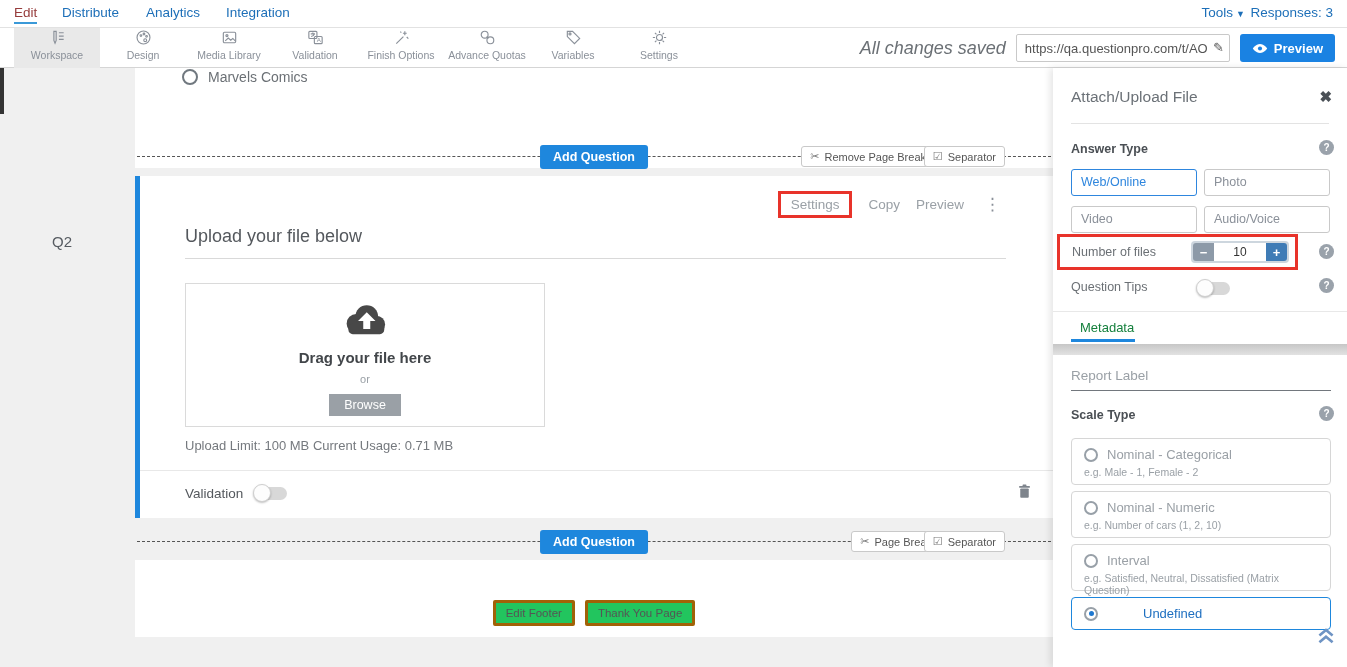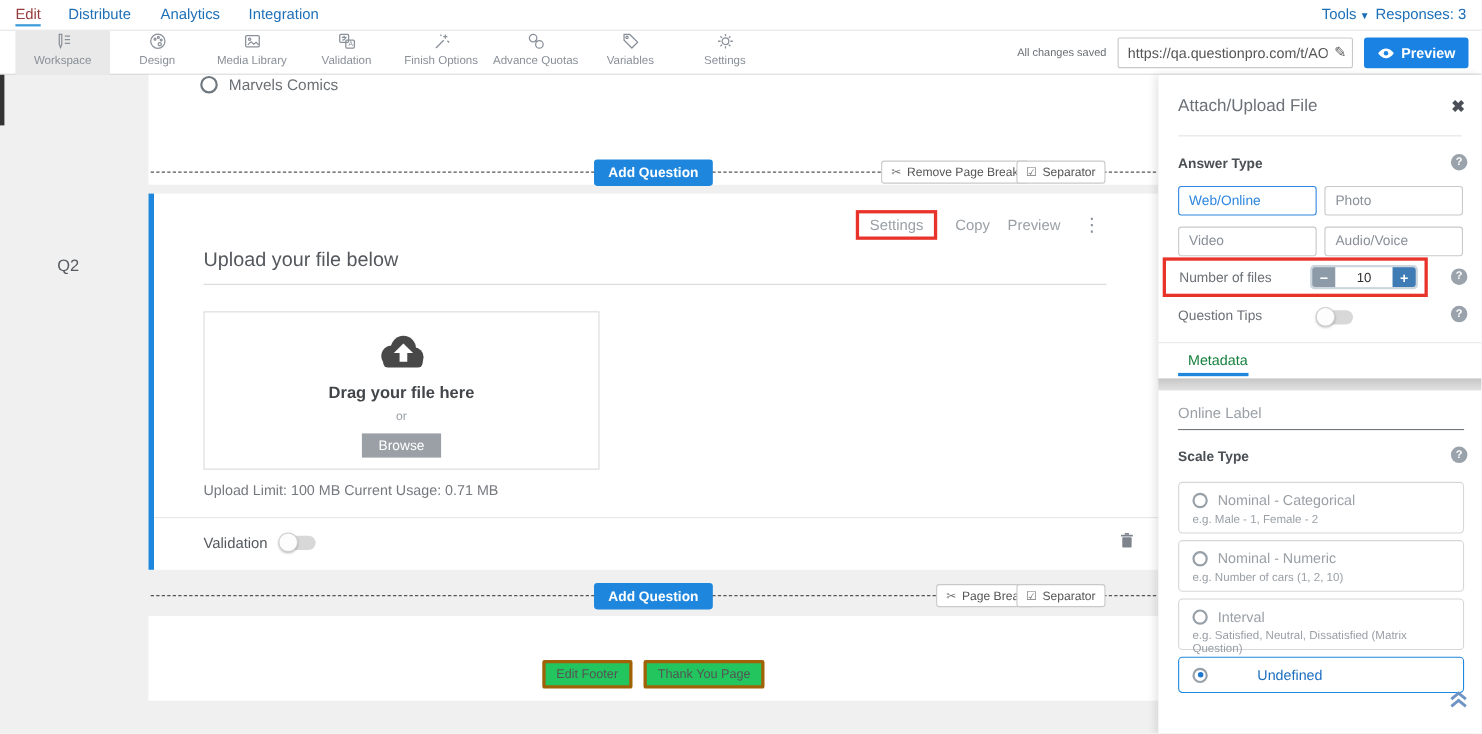--- a/index.html
+++ b/index.html
@@ -9,21 +9,21 @@
   #topnav{position:absolute;left:0;top:0;width:100%;height:28px;background:#fff;border-bottom:1px solid #e2e2e2;box-sizing:border-box;}
   .nav-item{position:absolute;top:5px;font-size:13.5px;color:#1d6fb8;cursor:pointer;}
   .nav-item.active{color:#963b3b;border-bottom:2px solid #3a99d8;padding-bottom:2px;}
   .caret{font-size:9px;margin-left:3px;}
   
   #toolbar{position:absolute;left:0;top:28px;width:100%;height:40px;background:#fff;border-bottom:1px solid #d5d5d5;box-sizing:border-box;}
   .tab{position:absolute;top:0;width:86px;height:40px;display:flex;flex-direction:column;align-items:center;justify-content:flex-start;gap:2px;cursor:pointer;}
   .tab.active{background:#e9e9e9;}
   .tab span{font-size:10.5px;color:#8a9099;}
   .tbar-right{position:absolute;right:12px;top:28px;height:40px;display:flex;align-items:center;gap:10px;}
-  .saved{font-size:10px;color:#6b7075;}
+  .saved{font-style:italic;font-size:18px;color:#6b7075;}
   .url-input{width:214px;height:28px;border:1px solid #c9c9c9;border-radius:2px;background:#fff;font-size:13px;color:#555;
              padding:0 22px 0 8px;font-family:"Liberation Sans",sans-serif;box-sizing:border-box;}
   .pencil{position:absolute;right:6px;top:6px;font-size:13px;color:#555;cursor:pointer;}
   .preview-btn{height:28px;background:#1a82e2;color:#fff;border-radius:3px;display:flex;align-items:center;gap:6px;
                padding:0 12px;font-size:13px;font-weight:bold;cursor:pointer;}
   
   .white-box{position:absolute;left:135px;width:918px;background:#fff;box-sizing:border-box;}
   #box1{top:68px;height:100px;}
   #box2{top:176px;height:342px;border-left:5px solid #1e87dd;}
   #box3{top:560px;height:77px;}
@@ -316,21 +316,21 @@
     <span class="toggle qtips-toggle">
         <span class="knob"></span>
       </span>
     <div class="help" style="position:absolute;right:13px;top:210px">?</div>
 
     <div class="p-div2"></div>
     <div class="meta-tab">Metadata</div>
     <div class="meta-underline"></div>
     <div class="graybar"></div>
 
-    <div class="report">Online Label</div>
+    <div class="report">Report Label</div>
 
     <div class="p-label scale-lbl">Scale Type</div>
     <div class="help" style="position:absolute;right:13px;top:338px">?</div>
 
     <div class="card" style="top:370px;height:47px">
       <div class="t">
           <span class="radio"></span>
           <span>Nominal - Categorical</span>
         </div>
       <div class="ex">e.g. Male - 1, Female - 2</div>

